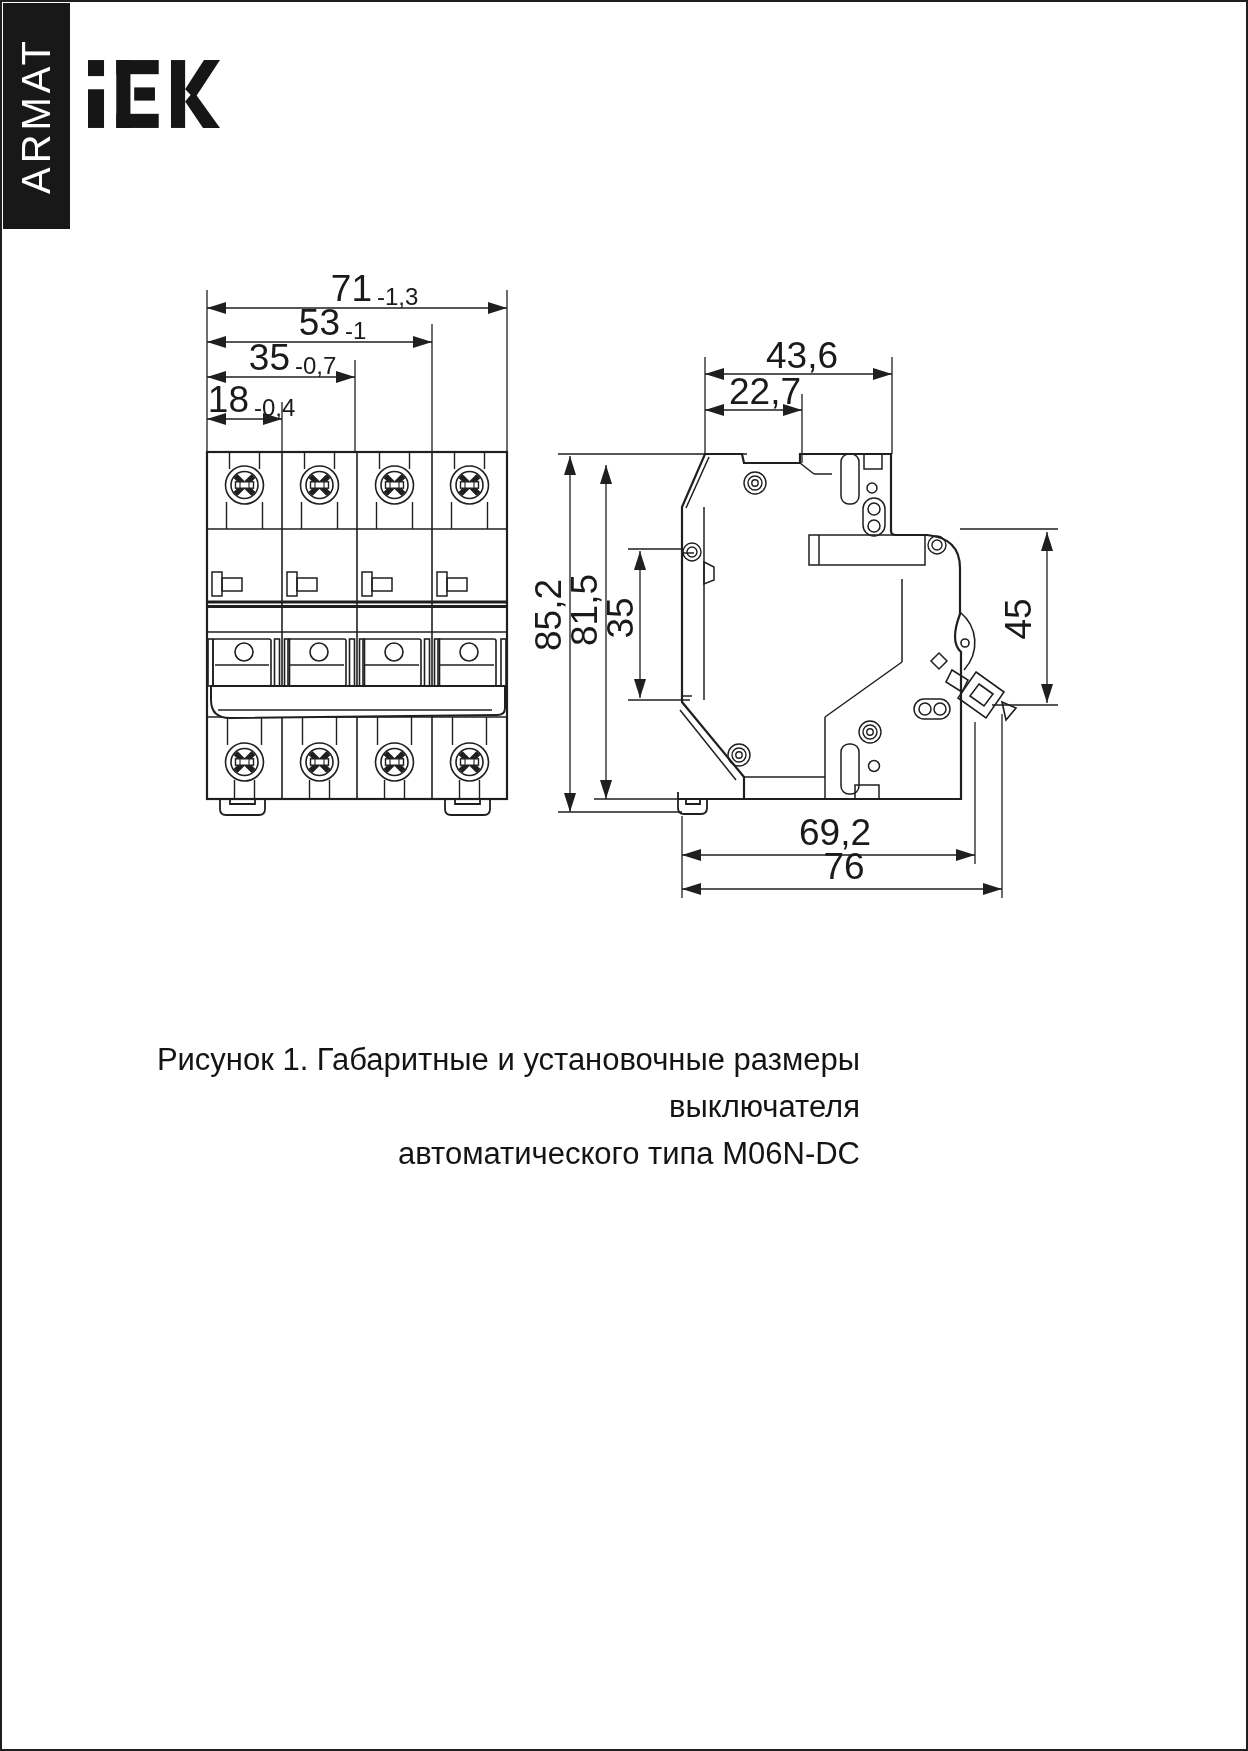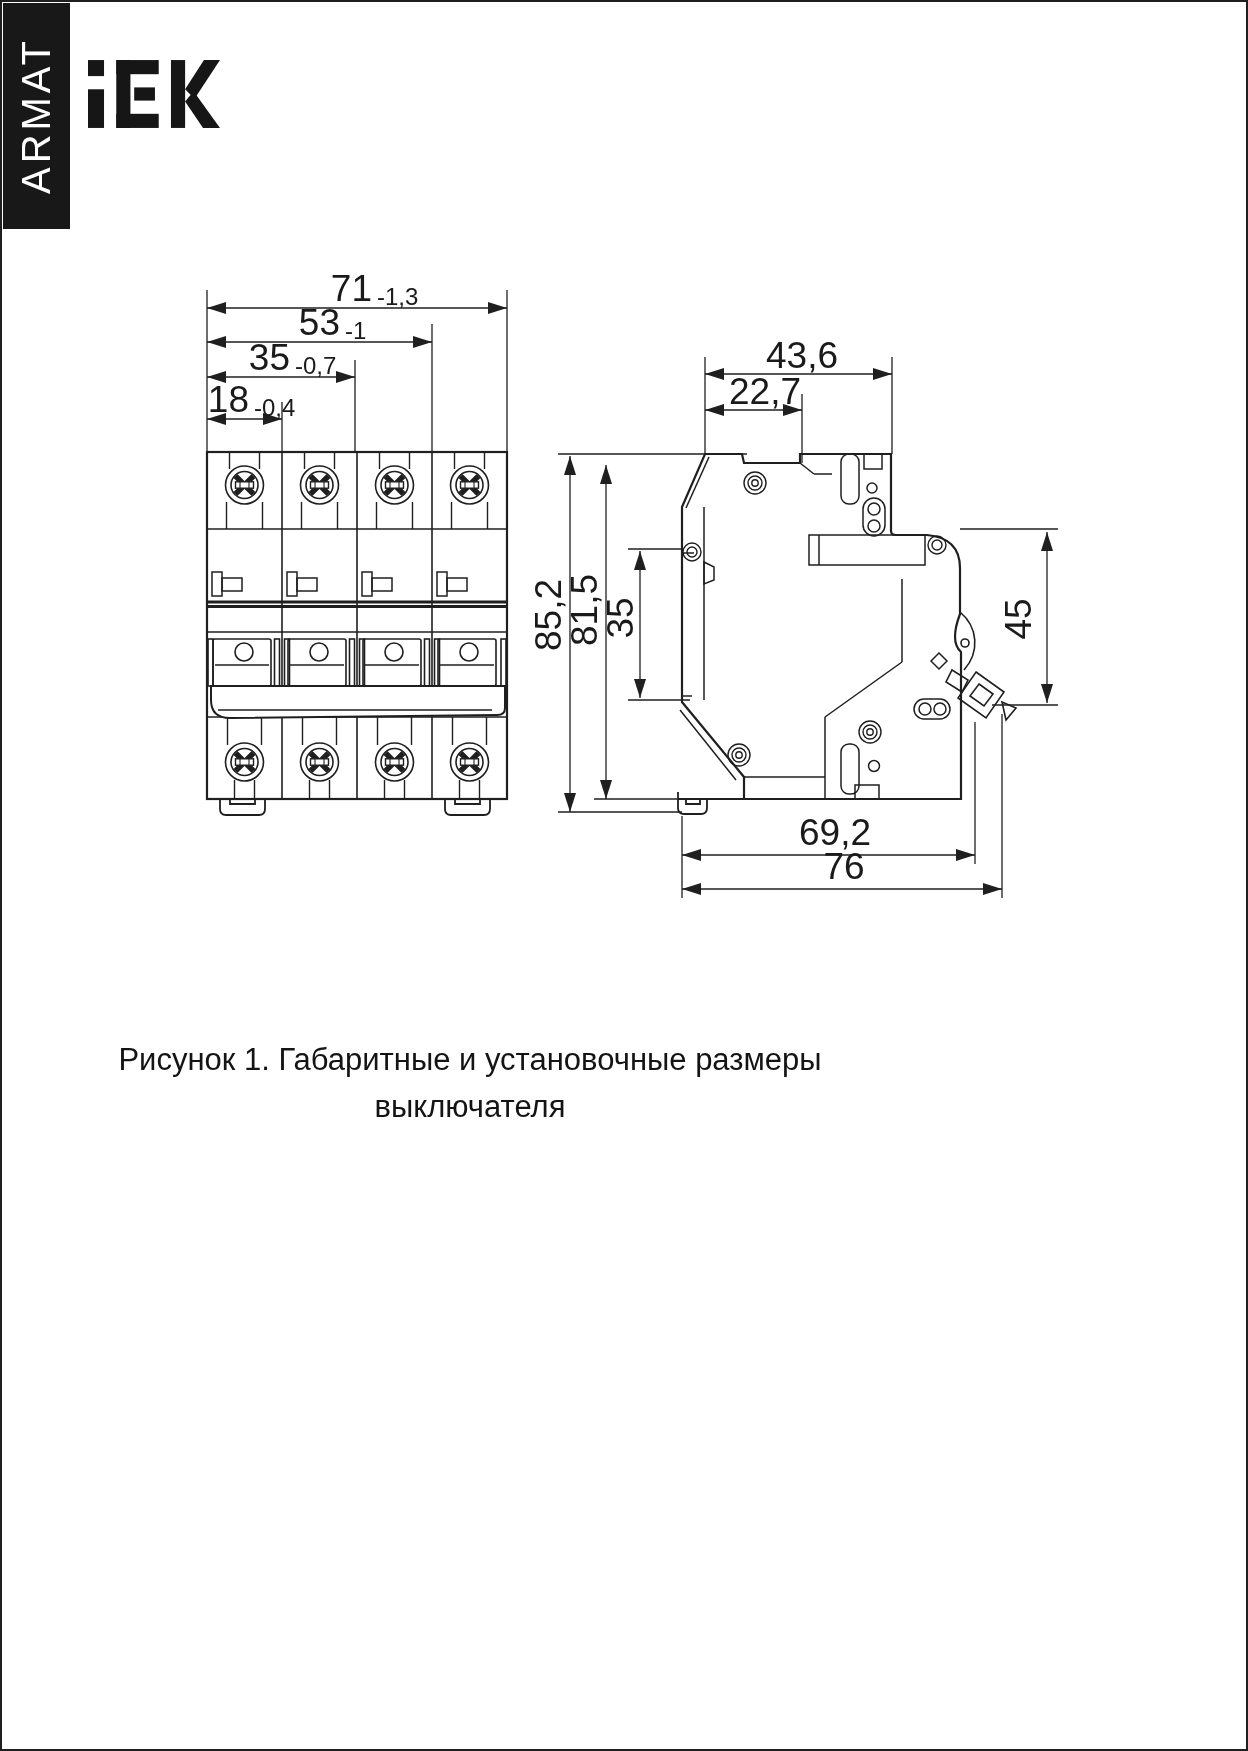--- a/index.html
+++ b/index.html
@@ -14,21 +14,21 @@
   }
   #armat-banner span{
     color:#fff;font-size:40px;letter-spacing:4px;
     writing-mode:vertical-rl;transform:rotate(180deg);
     font-family:"Liberation Sans", sans-serif;font-weight:400;
   }
   #iek-logo{position:absolute;left:86px;top:56px;}
   #drawing{position:absolute;left:0;top:0;}
   #caption{
     position:absolute;left:78px;top:1034px;width:780px;
-    text-align:center;color:#141414;font-size:31px;line-height:47px;
+    text-align:right;color:#141414;font-size:31px;line-height:47px;
   }
   svg .ln{stroke:#1f1f1f;fill:none;}
   svg .dim{stroke:#1f1f1f;stroke-width:1.3;fill:none;}
   svg .ar{fill:#1f1f1f;stroke:none;}
   svg text{fill:#1a1a1a;font-family:"Liberation Sans", sans-serif;}
   .dimtxt{font-size:37px;}
   .toltxt{font-size:24px;}
 </style>
 </head>
 <body>
@@ -309,15 +309,16 @@
         <polygon points="950,668 966,678 960,690 944,680"></polygon>
         <polygon points="974,670 1002,690 984,716 956,696"></polygon>
         <polygon points="977,682 991,692 982,704 968,694"></polygon>
         <polygon points="1000,700 1014,706 1004,718"></polygon>
       </g>
     </g>
   </svg>
 
   <div id="caption">
     <div>Рисунок 1. Габаритные и установочные размеры выключателя</div>
+    <div>автоматического типа M06N-DC</div>
   </div>
 
 </div>
 
 </body></html>

